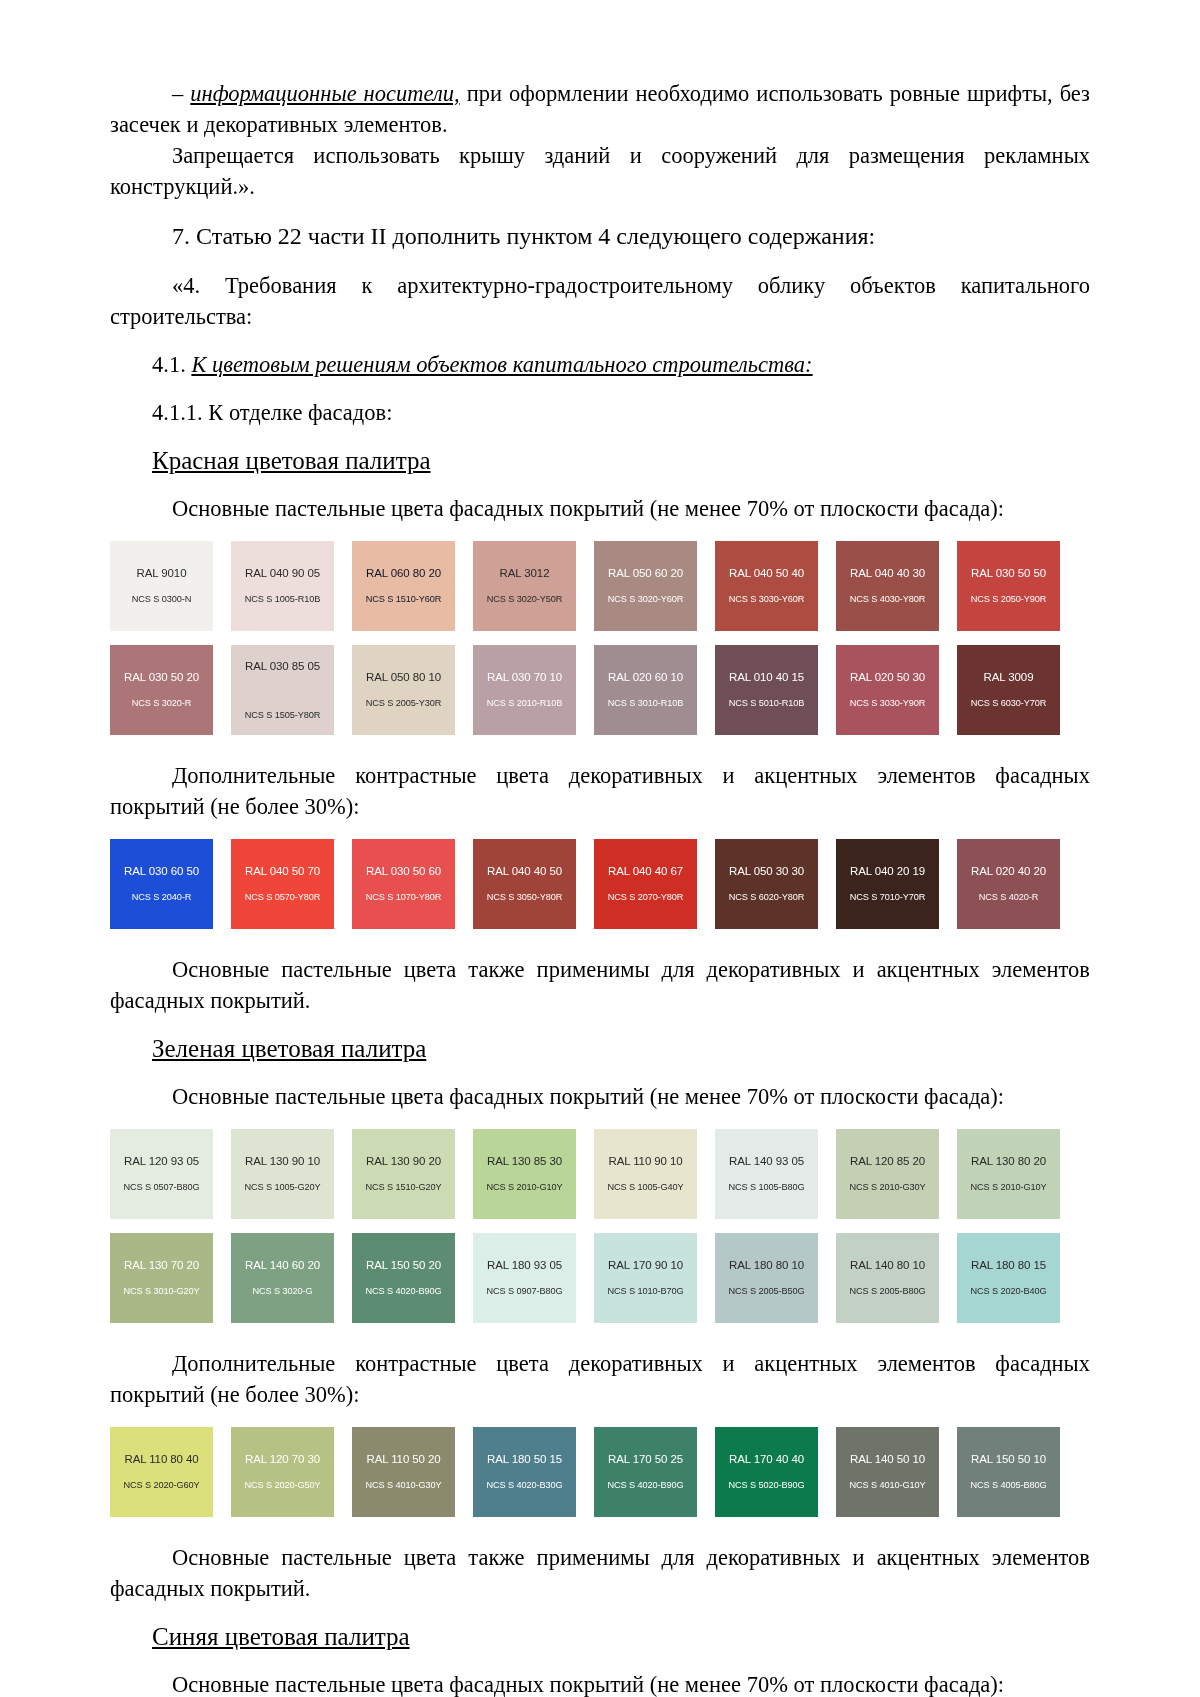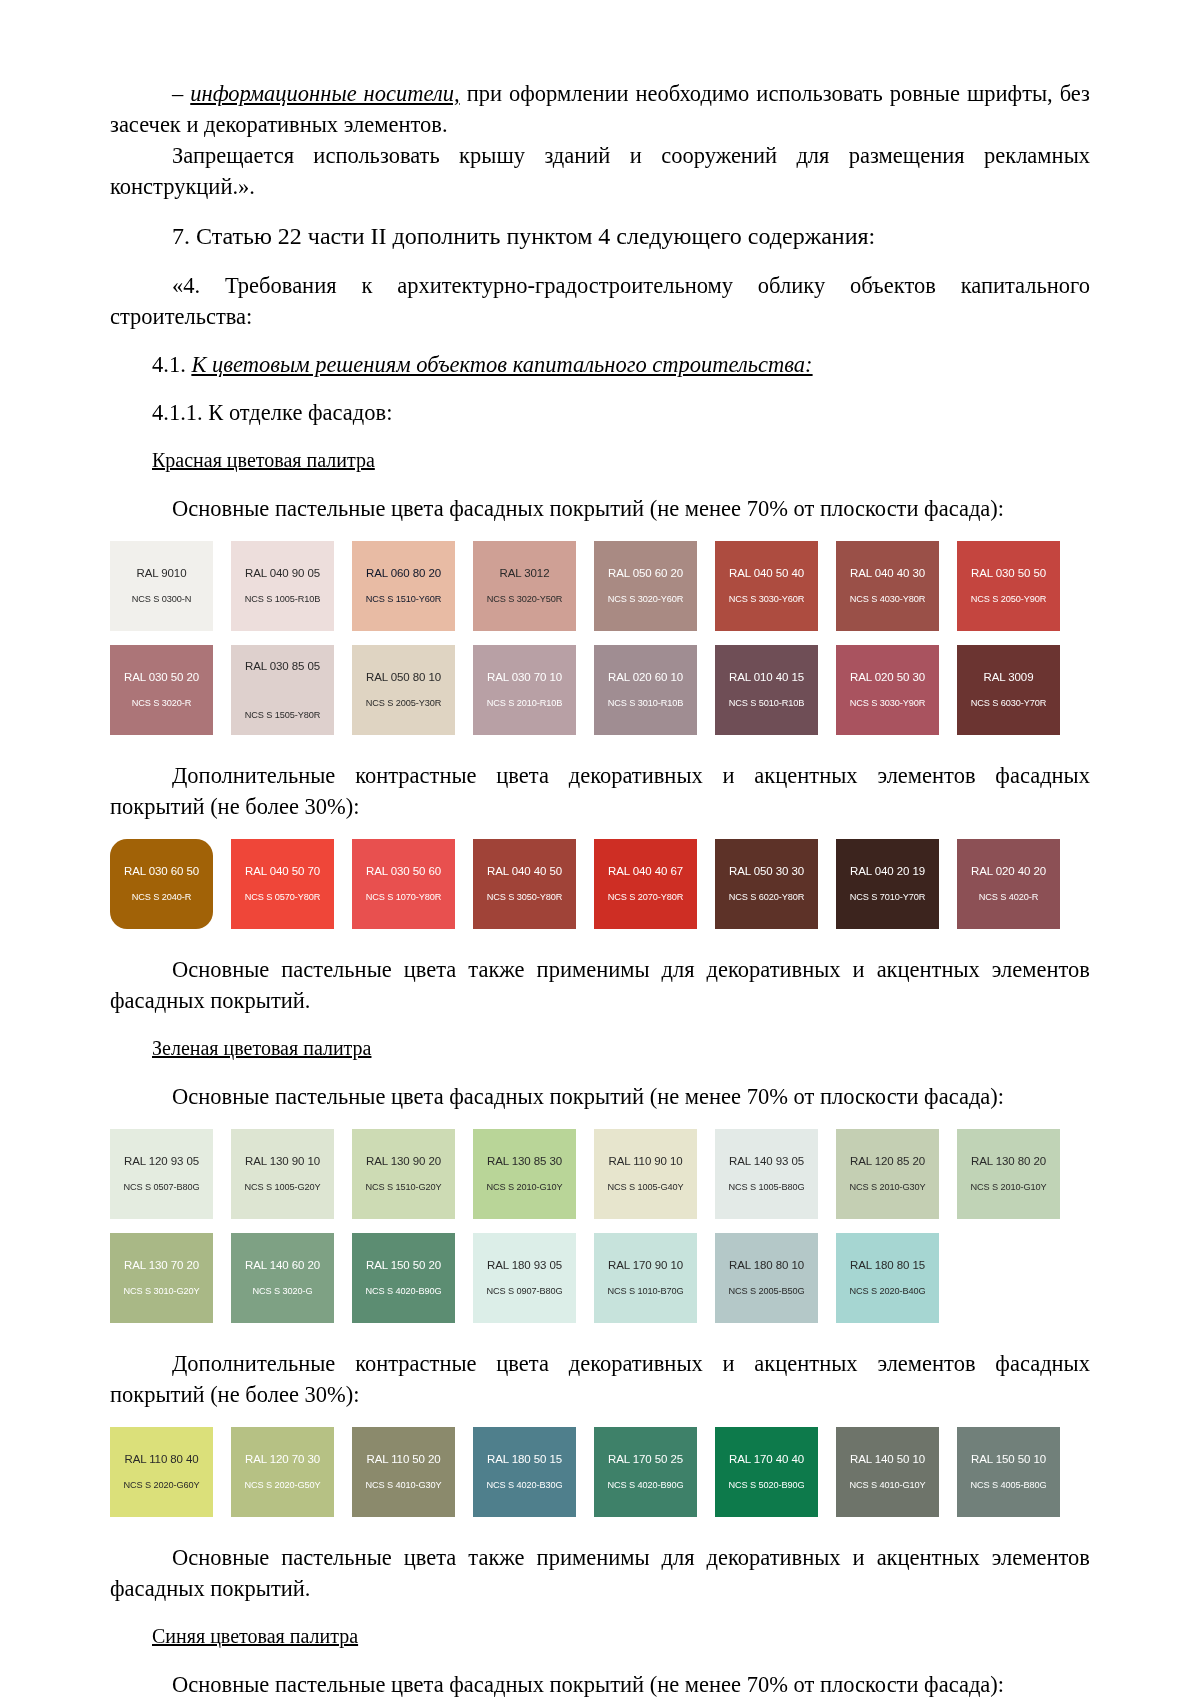--- a/index.html
+++ b/index.html
@@ -45,21 +45,21 @@
   }
   .subhead {
     margin: 0;
     font-size: 22.5px;
     line-height: 31px;
     text-indent: 42px;
     text-align: left;
   }
   .palette-title {
     margin: 0;
-    font-size: 20px;
+    font-size: 25px;
     line-height: 31px;
     text-indent: 42px;
     text-align: left;
   }
   .palette-title span { text-decoration: underline; }
 
   .caption {
     margin: 0;
     font-size: 22.5px;
     line-height: 31px;
@@ -209,21 +209,21 @@
   </div>
 
   <div class="gap-l"></div>
 
   <p class="para">Дополнительные контрастные цвета декоративных и акцентных элементов фасадных покрытий (не более 30%):</p>
 
   <div class="gap-m"></div>
 
   <div>
     <div class="swatch-row">
-        <div class="swatch" style="background: #a16207; color: rgb(255, 255, 255); border-radius: 17px;">
+        <div class="swatch" style="background: #1d4ed8; color: rgb(255, 255, 255);">
           <div class="ral">RAL 030 60 50</div>
           <div class="ncs">NCS S 2040-R</div>
         </div>
         <div class="swatch" style="background: rgb(239, 70, 57); color: rgb(255, 255, 255);">
           <div class="ral">RAL 040 50 70</div>
           <div class="ncs">NCS S 0570-Y80R</div>
         </div>
         <div class="swatch" style="background: rgb(232, 80, 79); color: rgb(255, 255, 255);">
           <div class="ral">RAL 030 50 60</div>
           <div class="ncs">NCS S 1070-Y80R</div>
@@ -319,20 +319,24 @@
           <div class="ncs">NCS S 0907-B80G</div>
         </div>
         <div class="swatch" style="background: rgb(199, 227, 220); color: rgb(42, 42, 42);">
           <div class="ral">RAL 170 90 10</div>
           <div class="ncs">NCS S 1010-B70G</div>
         </div>
         <div class="swatch" style="background: rgb(180, 200, 200); color: rgb(42, 42, 42);">
           <div class="ral">RAL 180 80 10</div>
           <div class="ncs">NCS S 2005-B50G</div>
         </div>
+        <div class="swatch" style="background: rgb(194, 208, 197); color: rgb(42, 42, 42);">
+          <div class="ral">RAL 140 80 10</div>
+          <div class="ncs">NCS S 2005-B80G</div>
+        </div>
         <div class="swatch" style="background: rgb(166, 214, 210); color: rgb(42, 42, 42);">
           <div class="ral">RAL 180 80 15</div>
           <div class="ncs">NCS S 2020-B40G</div>
         </div>
       </div>
   </div>
 
   <div class="gap-l"></div>
 
   <p class="para">Дополнительные контрастные цвета декоративных и акцентных элементов фасадных покрытий (не более 30%):</p>

